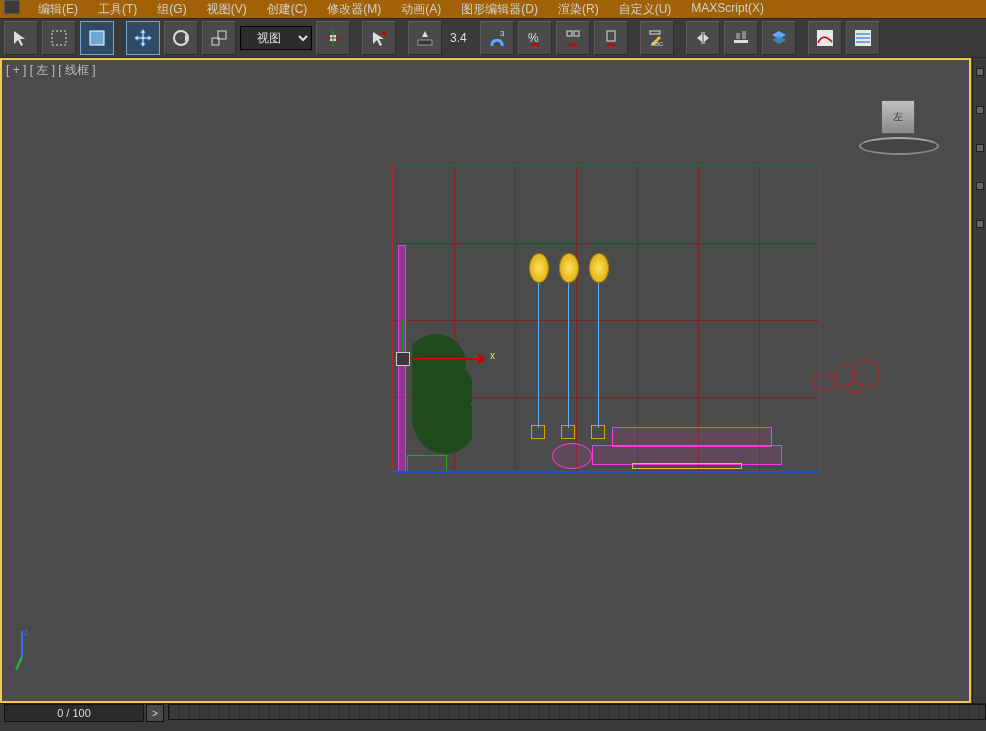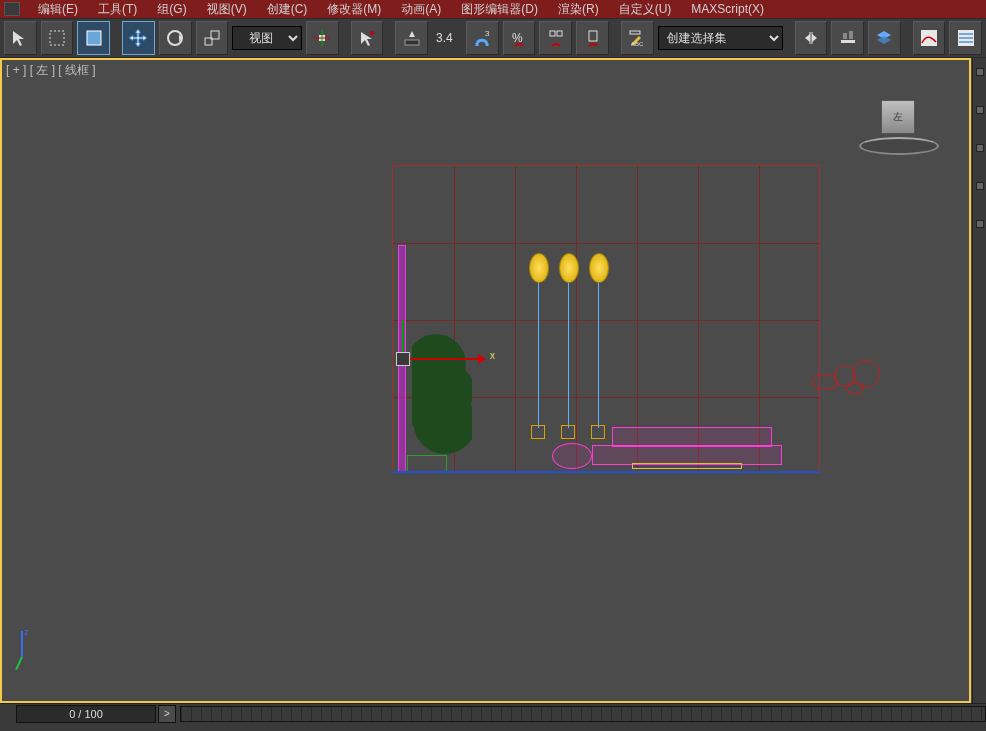--- a/index.html
+++ b/index.html
@@ -11,22 +11,21 @@
     font-size: 12px;
     color: #d0d0d0;
     overflow: hidden;
     position: relative;
   }
 
   
   .menubar {
     display: flex;
     height: 18px;
-    background: #7f1d1d;
-    align-items: center;
+    background: #a16207;
     padding-left: 4px;
     gap: 0;
   }
   .menubar .menu-item {
     padding: 1px 10px;
     color: #d0d0d0;
     cursor: default;
     white-space: nowrap;
   }
   .logo-box {
@@ -188,25 +187,24 @@
   
   .cmd-panel{
     position:absolute;right:0;top:0;width:14px;bottom:0;
     background:#3a3a3a;border-left:1px solid #222;
     display:flex;flex-direction:column;gap:30px;padding-top:10px;align-items:center;
   }
   .cmd-panel .dot{width:8px;height:8px;background:#666;border:1px solid #222;}
 
   
   .status {
-    display:flex;align-items:center;
+    display:flex;
     height:20px;background:#3a3a3a;
     border-top:1px solid #222;
     gap:0;
-    padding-left:12px;
   }
   .frame-slider{
     width:140px;height:18px;background:#2b2b2b;border:1px solid #111;
     display:flex;align-items:center;justify-content:center;color:#ddd;font-size:11px;
     margin-left:4px;
   }
   .play-step{
     width:18px;height:18px;background:#4a4a4a;border:1px solid #111;
     display:flex;align-items:center;justify-content:center;font-size:10px;margin-left:2px;
   }
@@ -330,23 +328,20 @@
   </div>
   <div class="sep"></div>
   <div class="tbtn">
     <svg width="20" height="20">
         <path d="M4 16 L12 8 L14 10 L6 18 Z" fill="#e0c040"></path>
         <rect x="3" y="3" width="10" height="3" fill="none" stroke="#ddd"></rect>
         <text x="4" y="18" font-size="6" fill="#ddd">ABC</text>
       </svg>
   </div>
 
-  <select class="sel named">
-    <option>创建选择集</option>
-  </select>
 
   <div class="sep"></div>
   <div class="tbtn">
     <svg width="20" height="20">
         <path d="M9 4 L9 16 M11 4 L11 16" stroke="#ddd"></path>
         <path d="M4 10 L9 6 V14 Z" fill="#ddd"></path>
         <path d="M16 10 L11 6 V14 Z" fill="#ddd"></path>
       </svg>
   </div>
   <div class="tbtn">

